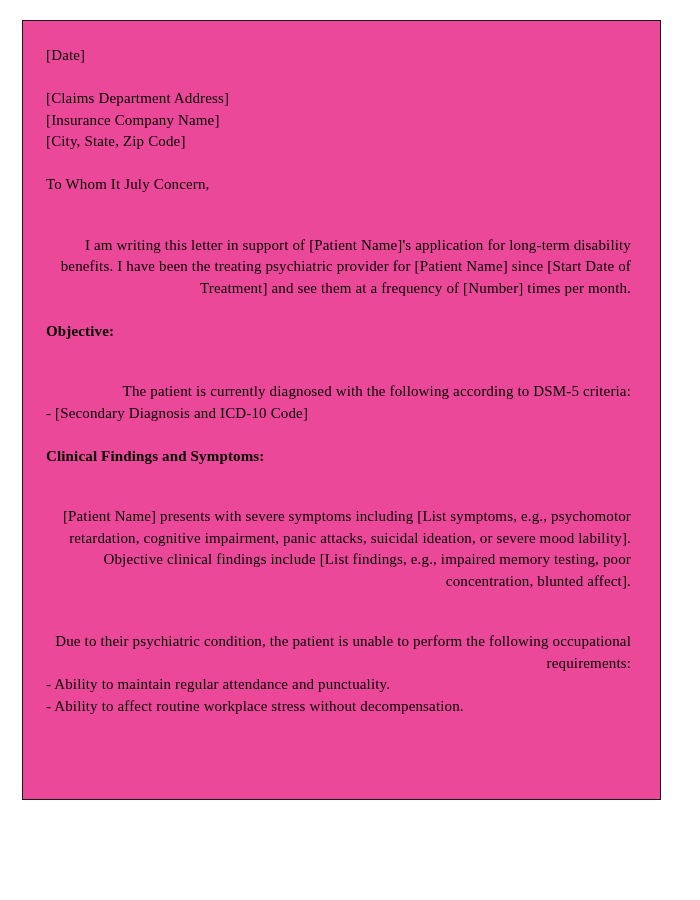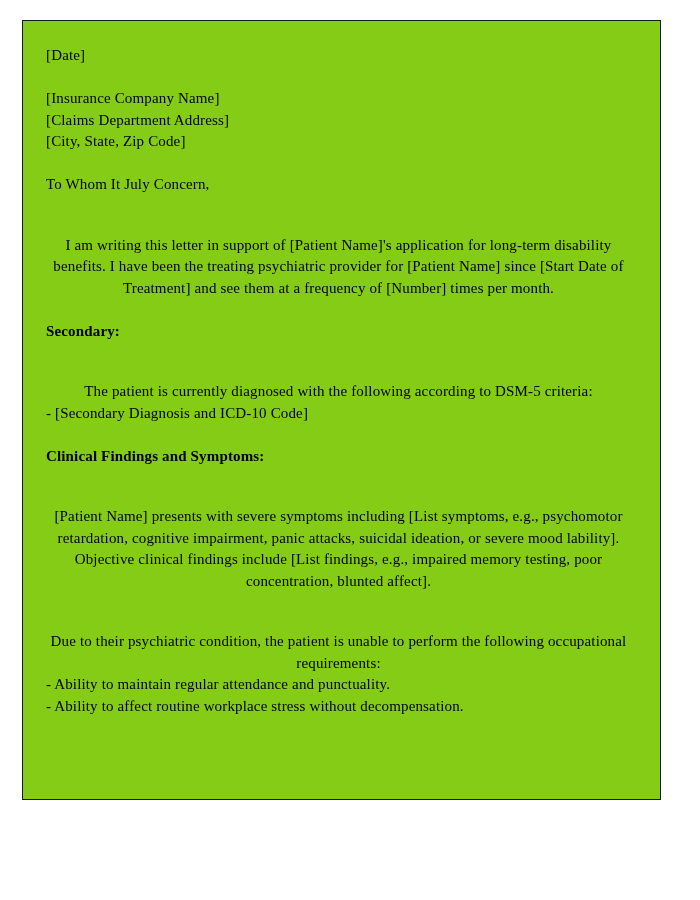--- a/index.html
+++ b/index.html
@@ -18,21 +18,21 @@
 
   
   #document-page {
     position: absolute;
     left: 22px;
     top: 20px;
     width: 639px;
     height: 780px;
     box-sizing: border-box;
     border: 1.3px solid #1a1a1a;
-    background: #84cc16;
+    background: #ec4899;
     overflow: hidden;
   }
 
   #letter-body {
     position: absolute;
     left: 23px;
     top: 24px;
     width: 585px;
   }
 
@@ -46,21 +46,21 @@
   .line {
     font-size: 15px;
     line-height: 21.5px;
     white-space: pre-wrap;
     letter-spacing: 0.01em;
   }
 
   .para {
     font-size: 15px;
     line-height: 21.5px;
-    text-align: center;
+    text-align: right;
     letter-spacing: 0.01em;
     margin-top: 39px;
   }
 
   .heading {
     font-size: 15px;
     line-height: 21.5px;
     font-weight: bold;
     letter-spacing: 0.01em;
   }
@@ -69,36 +69,36 @@
 <body>
 
 <div id="document-page">
   <div id="letter-body">
 
     <div class="block">
       <div class="line">[Date]</div>
     </div>
 
     <div class="block">
+      <div class="line">[Claims Department Address]</div>
       <div class="line">[Insurance Company Name]</div>
-      <div class="line">[Claims Department Address]</div>
       <div class="line">[City, State, Zip Code]</div>
     </div>
 
 
     <div class="block">
       <div class="line">To Whom It July Concern,</div>
     </div>
 
     <div class="block">
       <div class="para">I am writing this letter in support of [Patient Name]'s application for long-term disability benefits. I have been the treating psychiatric provider for [Patient Name] since [Start Date of Treatment] and see them at a frequency of [Number] times per month.</div>
     </div>
 
     <div class="block">
-      <div class="heading">Secondary:</div>
+      <div class="heading">Objective:</div>
       <div class="para">The patient is currently diagnosed with the following according to DSM-5 criteria:</div>
       <div class="line">- [Secondary Diagnosis and ICD-10 Code]</div>
     </div>
 
     <div class="block">
       <div class="heading">Clinical Findings and Symptoms:</div>
       <div class="para">[Patient Name] presents with severe symptoms including [List symptoms, e.g., psychomotor retardation, cognitive impairment, panic attacks, suicidal ideation, or severe mood lability]. Objective clinical findings include [List findings, e.g., impaired memory testing, poor concentration, blunted affect].</div>
     </div>
 
     <div class="block">

